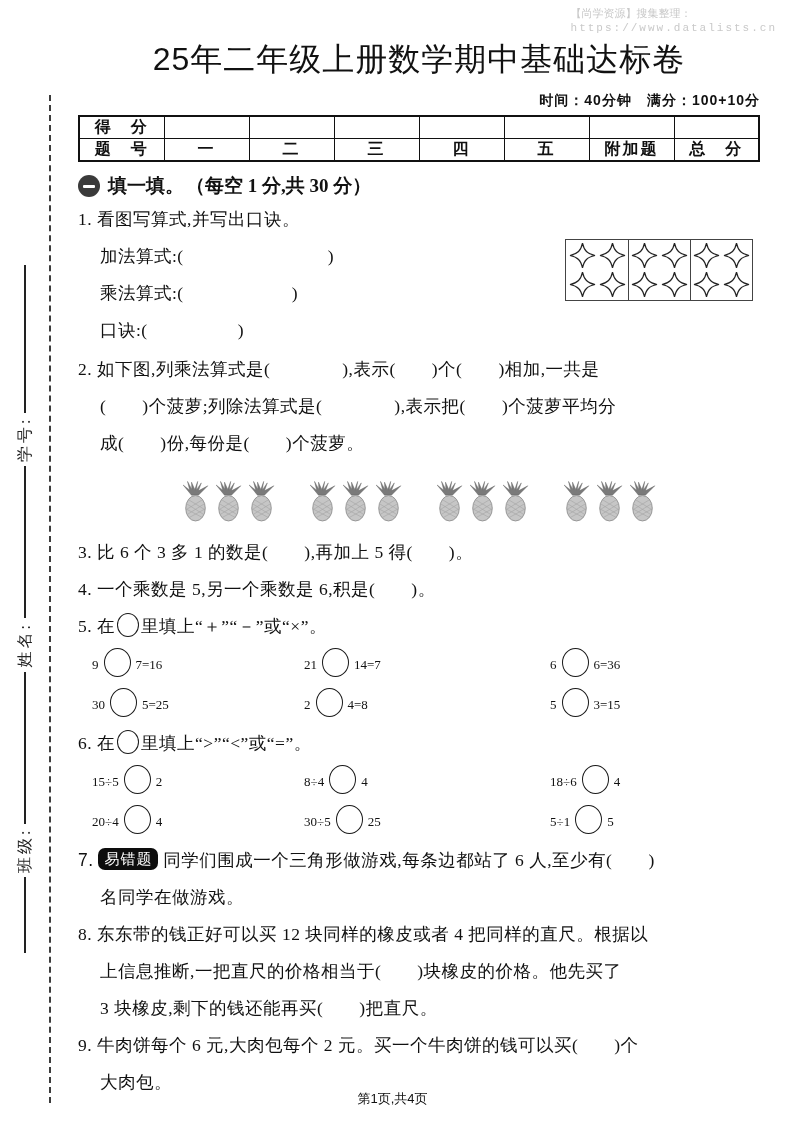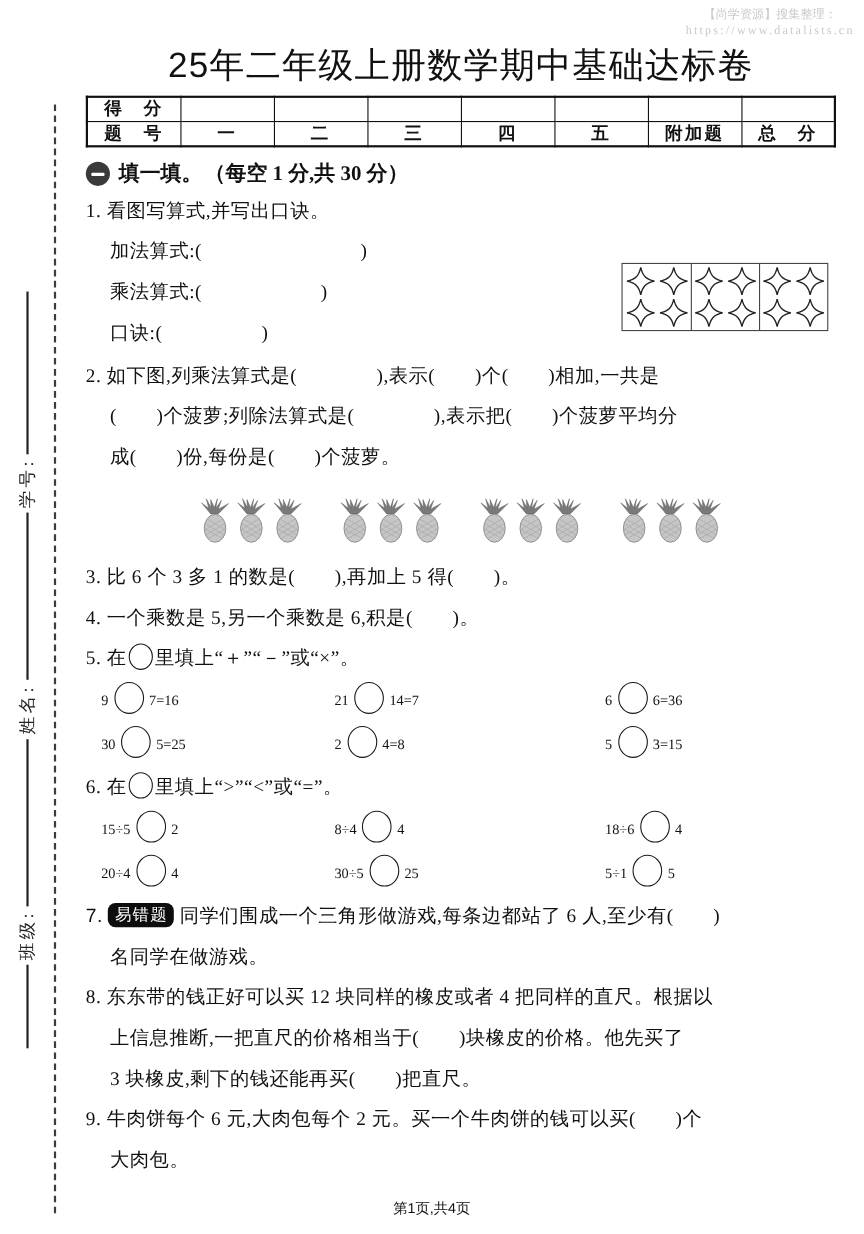--- a/index.html
+++ b/index.html
@@ -2,23 +2,23 @@
 <html><head>
 <meta charset="utf-8">
 <style>
   html,body{margin:0;padding:0;}
   body{
     width:785px;height:1122px;position:relative;background:#ffffff;
     font-family:"Liberation Serif","DejaVu Serif",serif;color:#111;
     overflow:hidden;
   }
   
-  .watermark{position:absolute;top:6px;right:8px;text-align:center;color:#c9c9c9;
+  .watermark{position:absolute;top:6px;right:8px;text-align:left;color:#c9c9c9;
     font-family:"Liberation Sans","DejaVu Sans",sans-serif;font-size:11px;line-height:15px;}
-  .watermark .wm2{letter-spacing:2px;font-family:Liberation Serif, serif;}
+  .watermark .wm2{letter-spacing:2px;font-family:Liberation Mono, monospace;}
   
   .side-dashed{position:absolute;left:49px;top:95px;height:1008px;width:0;
     border-left:2.5px dashed #3c3c3c;}
   .sidebar{position:absolute;left:6px;top:1103px;width:1008px;height:38px;
     transform:rotate(-90deg);transform-origin:0 0;
     display:flex;align-items:center;font-size:16px;color:#222;
     font-family:"Liberation Serif","DejaVu Serif",serif;}
   .sb-spacer{width:150px;flex:none;}
   .sb-line{height:1.6px;background:#222;flex:none;}
   .sb-label{flex:none;letter-spacing:3px;padding:0 4px;white-space:nowrap;}
@@ -97,20 +97,21 @@
   <span class="sb-line" style="width:152px"></span>
   <span class="sb-label">姓名:</span>
   <span class="sb-line" style="width:152px"></span>
   <span class="sb-label">学号:</span>
   <span class="sb-line" style="width:148px"></span>
 </div>
 
 <div class="main">
 
   <div class="page-title">25年二年级上册数学期中基础达标卷</div>
+  <div class="meta">时间：40分钟　满分：100+10分</div>
 
   <table class="score">
     <tbody>
         <tr>
       <td>得　分</td>
       <td></td>
       <td></td>
       <td></td>
       <td></td>
       <td></td>

